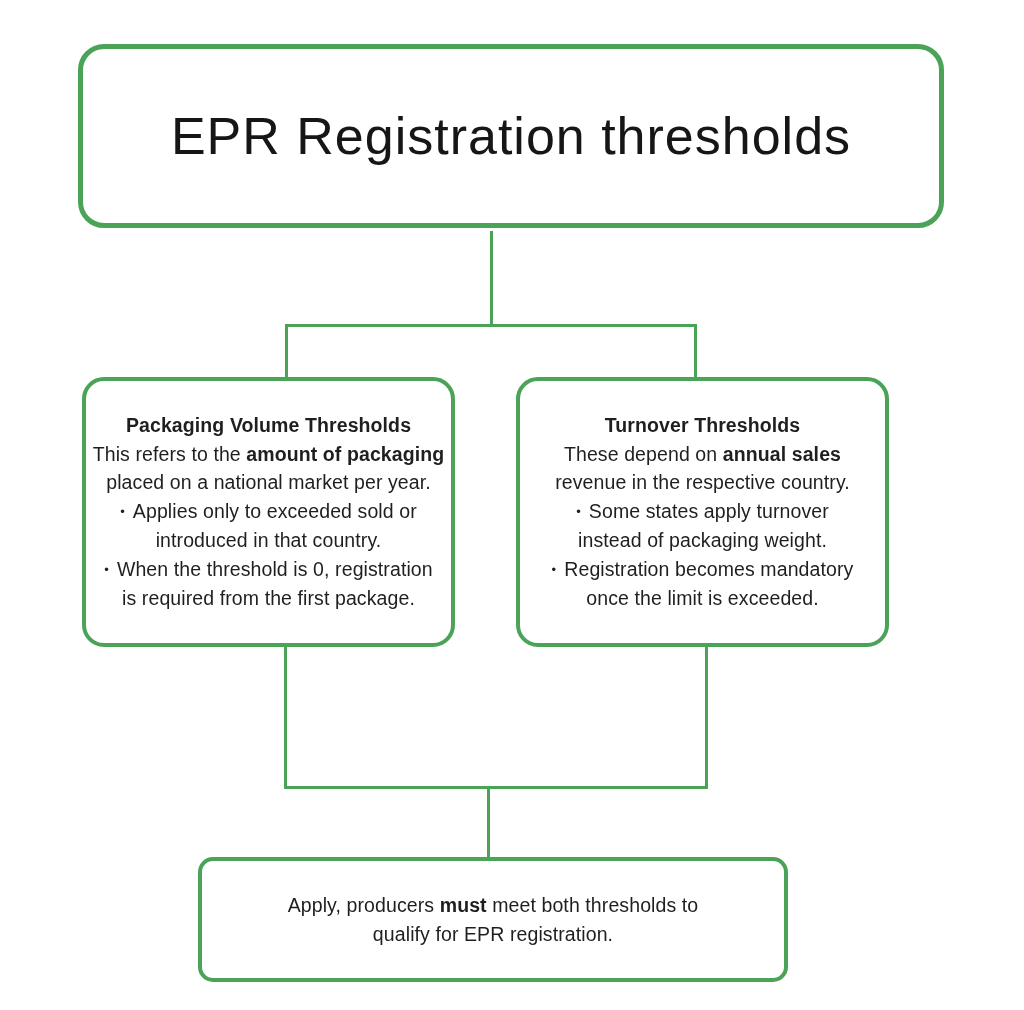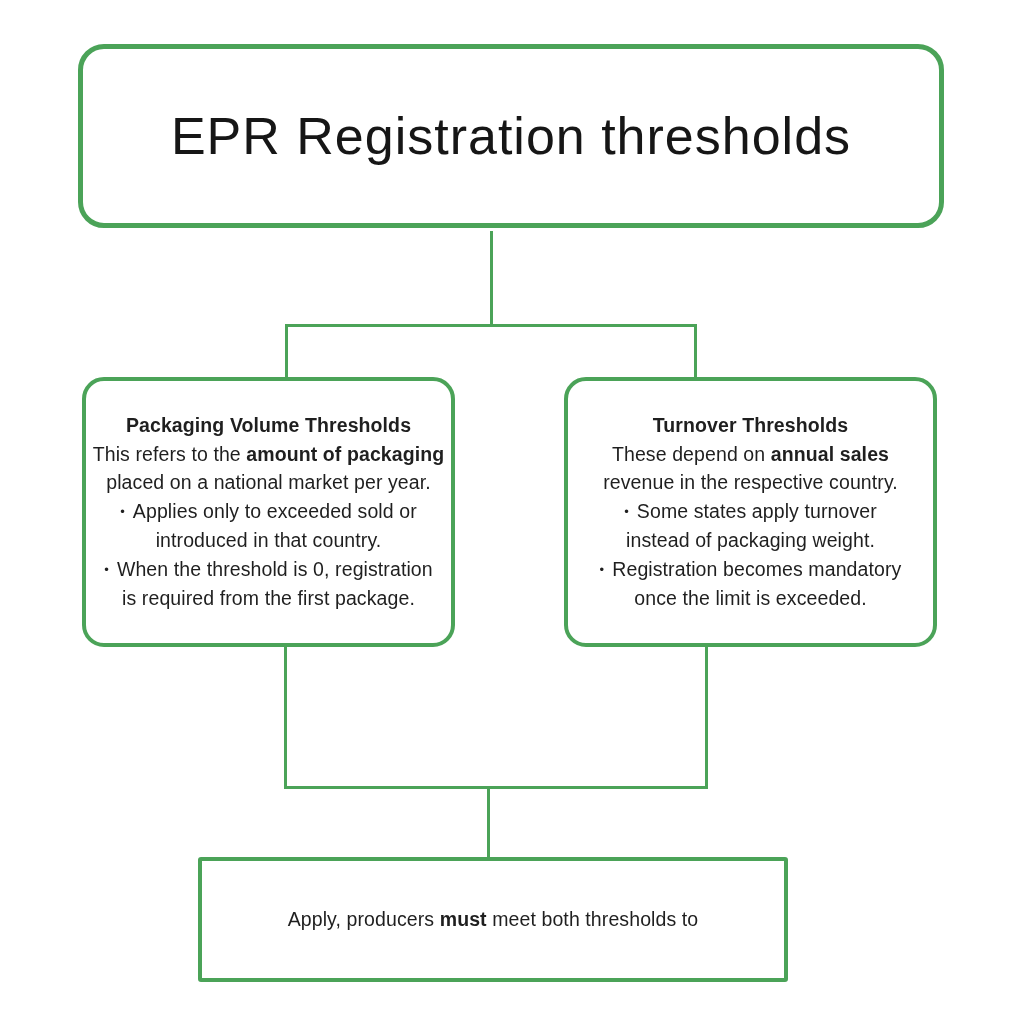--- a/index.html
+++ b/index.html
@@ -40,26 +40,26 @@
     white-space: nowrap;
   }
   .side-box {
     top: 377px;
     width: 373px; height: 270px;
     border-width: 4px;
     border-radius: 22px;
     padding: 11px 2px;
   }
   .left-box  { left: 82px;  }
-  .right-box { left: 564px; }
+  .right-box { left: 516px; }
   .bottom-box {
     left: 198px; top: 857px;
     width: 590px; height: 125px;
     border-width: 4px;
-    border-radius: 3px;
+    border-radius: 15px;
   }
   .btext {
     font-size: 19.5px;
     line-height: 28.5px;
     letter-spacing: 0.1px;
     color: var(--text, #1f1f1f);
     text-align: center;
     width: 100%;
   }
   .box-heading { font-weight: 700; }
@@ -128,17 +128,18 @@
           <div class="line"><span class="bullet">•</span><span>Registration becomes mandatory</span></div>
           <div class="line"><span>once the limit is exceeded.</span></div>
         </div>
     </div>
   </div>
 
   <div class="box bottom-box">
     <div class="btext">
       <div>
           <div class="line"><span>Apply, producers </span><span class="b">must</span><span> meet both thresholds to</span></div>
+          <div class="line"><span>qualify for EPR registration.</span></div>
         </div>
     </div>
   </div>
 
 </div>
 
 </body></html>

